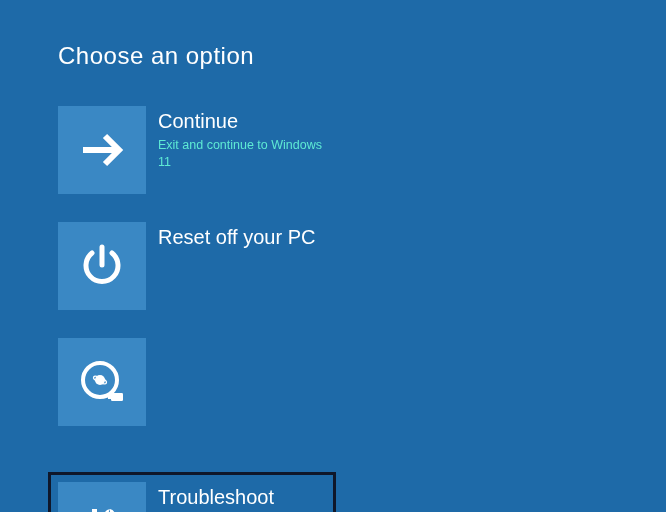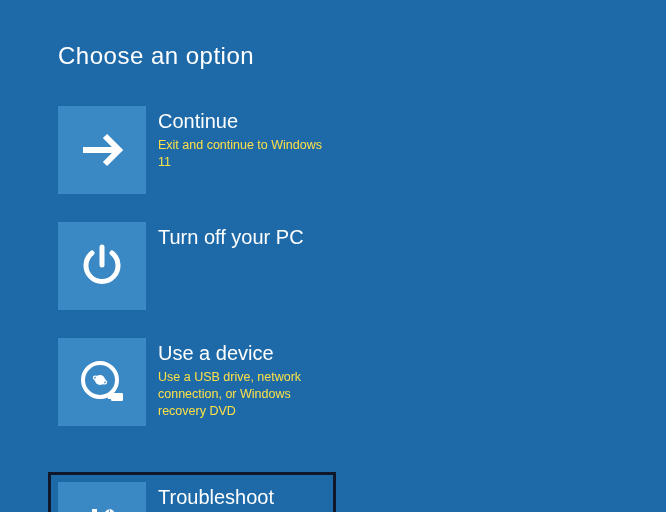--- a/index.html
+++ b/index.html
@@ -54,21 +54,21 @@
   .opt-title {
     font-size: 20px;
     font-weight: 300;
     line-height: 1.15;
     margin-bottom: 4px;
   }
   .opt-desc {
     font-size: 12.5px;
     font-weight: 300;
     line-height: 1.35;
-    color: #fde047;
+    color: #5eead4;
   }
   svg { display: block; }
 </style>
 </head>
 <body>
 
 <h1 class="page-title">Choose an option</h1>
 
 <div class="options">
 
@@ -90,40 +90,36 @@
   <div class="option">
     <div class="tile">
       <span>
         <svg width="50" height="50" viewBox="0 0 50 50" fill="none">
           <path d="M25 6 L25 24" stroke="#fff" stroke-width="5" stroke-linecap="round"></path>
           <path d="M15 12 A16 16 0 1 0 35 12" stroke="#fff" stroke-width="5" fill="none" stroke-linecap="round"></path>
         </svg>
       </span>
     </div>
     <div class="text">
-      <div class="opt-title">Turn off your PC</div>
+      <div class="opt-title">Reset off your PC</div>
       <div class="opt-desc"></div>
     </div>
   </div>
 
   <div class="option">
     <div class="tile">
       <span>
         <svg width="54" height="54" viewBox="0 0 54 54" fill="none">
           <circle cx="25" cy="25" r="17" stroke="#fff" stroke-width="4" fill="none"></circle>
           <circle cx="25" cy="25" r="5" fill="#fff"></circle>
           <ellipse cx="25" cy="25" rx="7" ry="2.5" stroke="#fff" stroke-width="1.4" fill="none" transform="rotate(25 25 25)"></ellipse>
           <rect x="36" y="38" width="12" height="8" rx="1.2" fill="#fff"></rect>
           <rect x="33" y="40" width="3" height="4" fill="#fff"></rect>
         </svg>
       </span>
-    </div>
-    <div class="text">
-      <div class="opt-title">Use a device</div>
-      <div class="opt-desc">Use a USB drive, network connection, or Windows recovery DVD</div>
     </div>
   </div>
 
   <div style="width:268px;height:0;"></div>
 
   <div class="option highlighted">
     <div class="tile">
       <span>
         <svg width="50" height="50" viewBox="0 0 50 50" fill="none">
 

